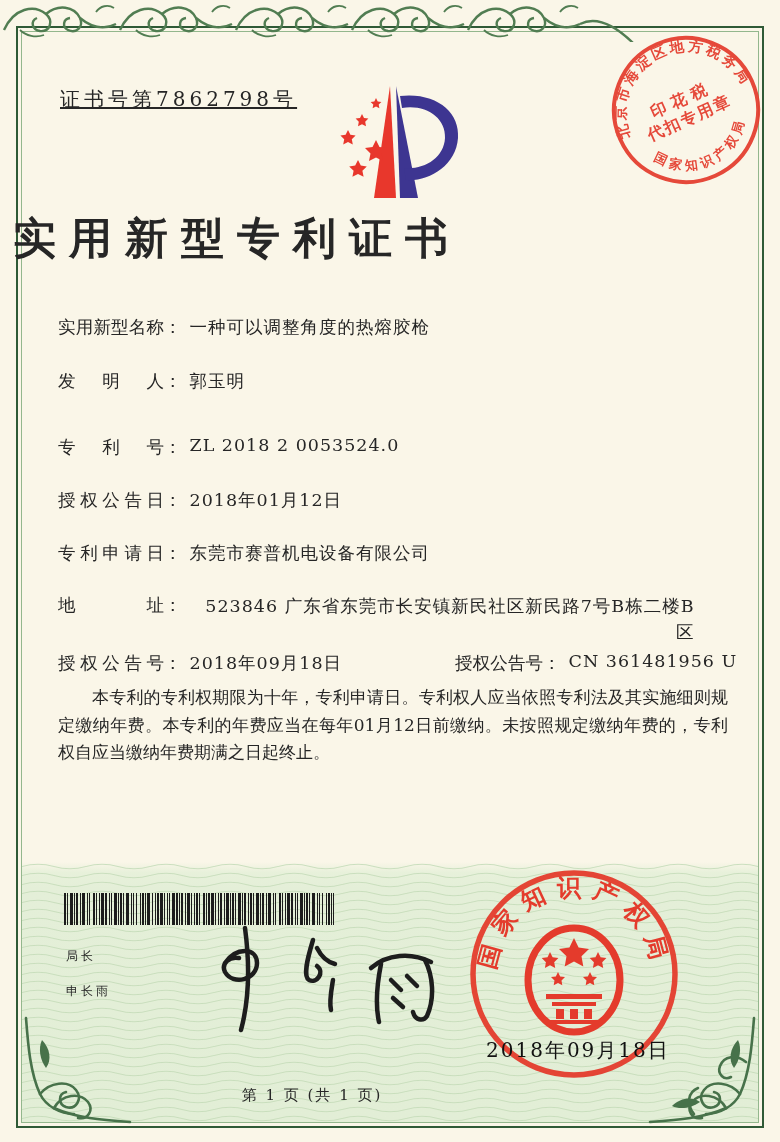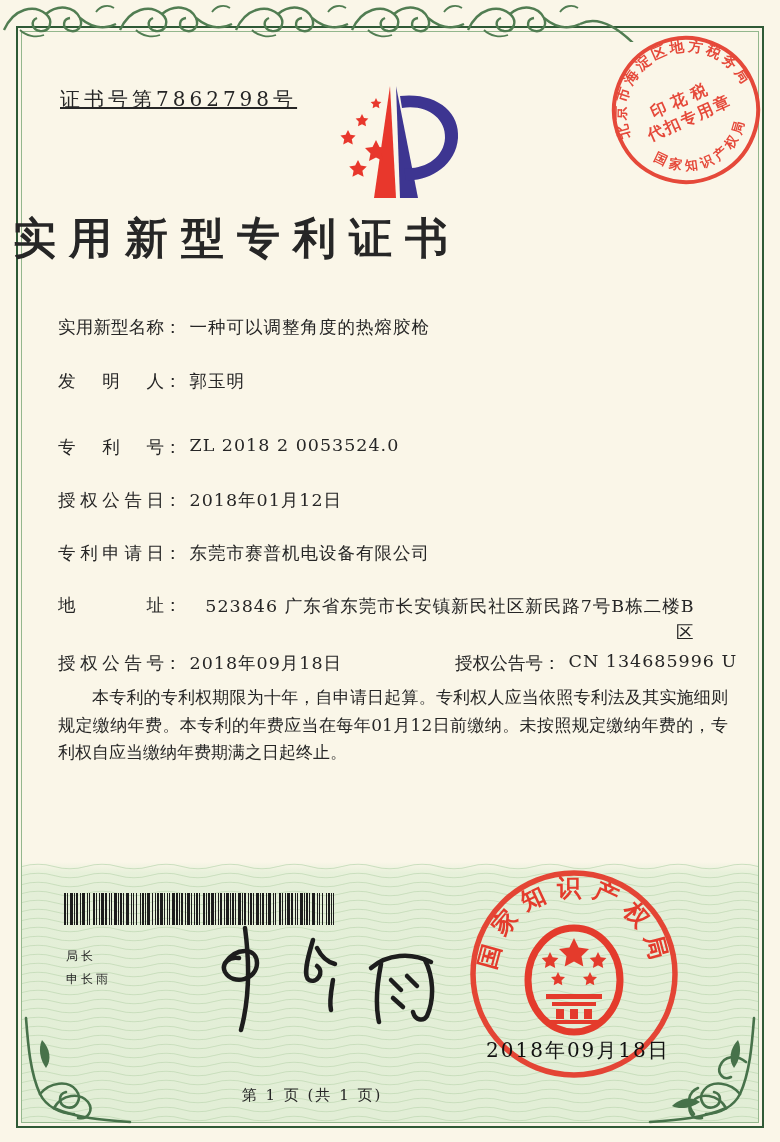--- a/index.html
+++ b/index.html
@@ -46,21 +46,21 @@
   .fvalue.wrap { white-space:normal; width:505px; line-height:26px; }
   .frow-right { position:absolute; left:397px; white-space:nowrap; }
   .frow-right .flabel { width:88px; }
   
   .body-text { position:absolute; left:58px; top:684px; width:670px; font-size:17px; line-height:27.5px; text-align:justify; }
   .body-text p { text-indent:2em; }
   
   .barcode { position:absolute; left:64px; top:893px; width:270px; height:32px; }
   .officer { position:absolute; left:66px; top:948px; font-size:12px; letter-spacing:3px;
              font-family:"DejaVu Sans","Liberation Sans",sans-serif; }
-  .officer .name { display:block; margin-top:6px; }
+  .officer .name { display:block; margin-top:18px; }
   .signature { position:absolute; left:195px; top:918px; width:250px; height:120px; }
   .seal { position:absolute; left:468px; top:868px; width:212px; height:212px; }
   .seal-date { position:absolute; left:486px; top:1037px; font-size:20px; letter-spacing:2px; color:#111; }
   .page-footer { position:absolute; left:0; top:1086px; width:624px; text-align:center; font-size:15px; letter-spacing:2px; }
   
   .tax-stamp { position:absolute; left:608px; top:32px; width:156px; height:156px; transform:rotate(-24deg); opacity:.92; }
 </style>
 </head>
 <body>
 
@@ -156,26 +156,26 @@
   <div class="frow" style="top:226px">
     <span class="flabel">专利申请日</span><span class="fcolon">：</span><span class="fvalue">东莞市赛普机电设备有限公司</span>
   </div>
   <div class="frow" style="top:278px">
     <span class="flabel">地址</span><span class="fcolon">：</span><span class="fvalue wrap">523846 广东省东莞市长安镇新民社区新民路7号B栋二楼B区</span>
   </div>
   <div class="frow" style="top:336px">
     <span class="flabel">授权公告号</span><span class="fcolon">：</span><span class="fvalue">2018年09月18日</span>
   </div>
   <div class="frow-right" style="top:336px">
-    <span class="flabel">授权公告号</span><span class="fcolon">：</span><span class="fvalue">CN 134685996 U</span>
+    <span class="flabel">授权公告号</span><span class="fcolon">：</span><span class="fvalue">CN 361481956 U</span>
   </div>
 </div>
 
 <div class="body-text">
-  <p>本专利的专利权期限为十年，自申请日起算。专利权人应当依照专利法及其实施细则规定缴纳年费。本专利的年费应当在每年01月12日前缴纳。未按照规定缴纳年费的，专利权自应当缴纳年费期满之日起终止。</p>
+  <p>本专利的专利权期限为十年，专利申请日。专利权人应当依照专利法及其实施细则规定缴纳年费。本专利的年费应当在每年01月12日前缴纳。未按照规定缴纳年费的，专利权自应当缴纳年费期满之日起终止。</p>
 </div>
 
 <svg class="barcode" viewBox="0 0 270 32" preserveAspectRatio="none" xmlns="http://www.w3.org/2000/svg">
   <path d="M0,16 H270" stroke="#1c1c1c" stroke-width="32" stroke-dasharray="2,1,1,2,3,1,1,1,2,2,1,1,3,2,1,1,1,3,2,1,1,2,1,1,3,1,2,2,1,1,1,2,3,1,1,1,2,1,1,2,3,2,1,1,1,2,1,3,1,1,2,1,1,1,3,2,1,2,1,1,2,1,3,1,1,2,1,1,1,2,3,1,2,1,1,1,2,2,1,1,3,1,1,2,1,1,2,1,1,3,2,1,1,1,2,1,3,1,1,2,1,1,2,2,1,1,3,1,1,1,2,1,1,2,3,1,1,1,2,2,1,1"></path>
 </svg>
 
 <div class="officer">
   <span>局长</span>
   <span class="name">申长雨</span>
 </div>

